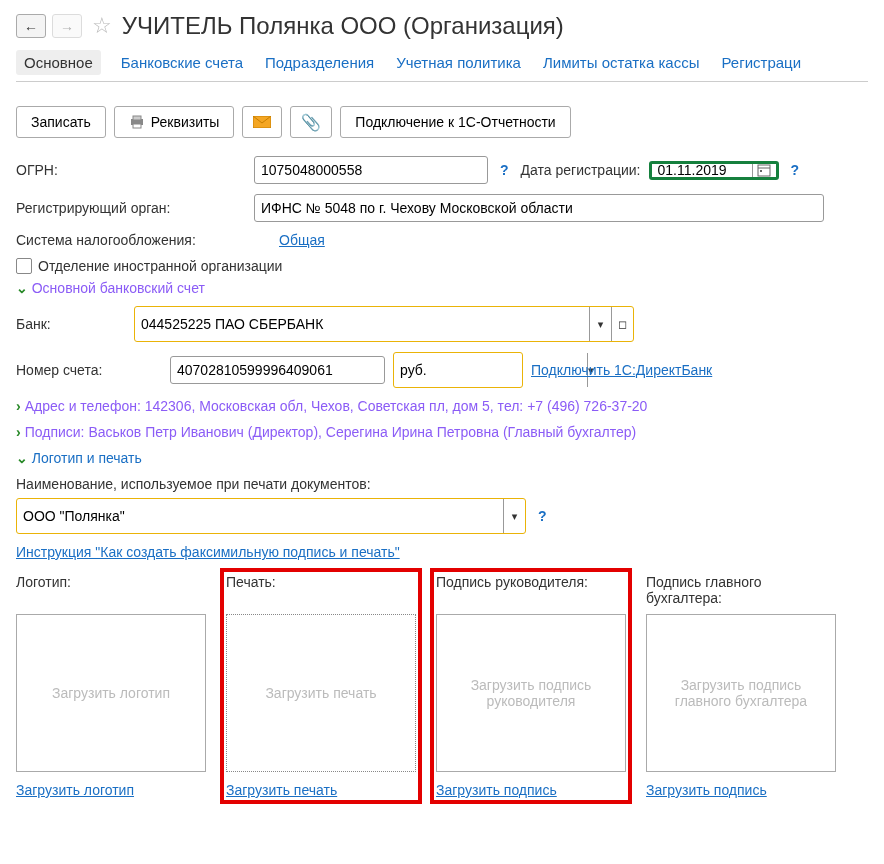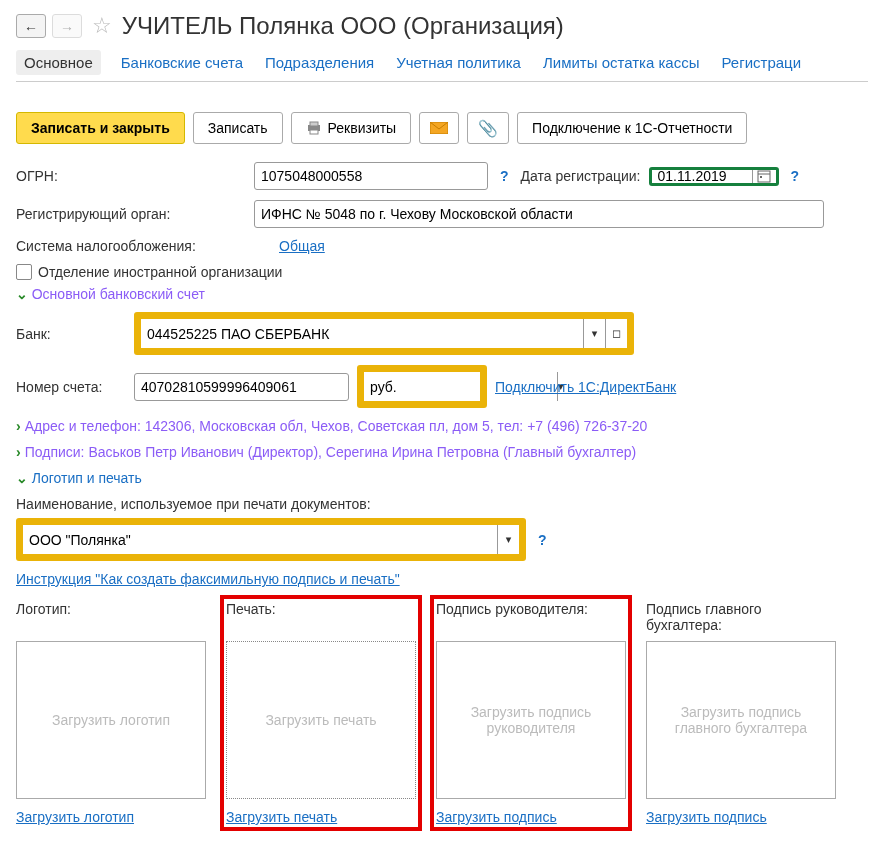--- a/index.html
+++ b/index.html
@@ -30,21 +30,21 @@
     cursor: pointer;
     font-weight: bold;
   }
   .nav-btn.disabled { opacity: 0.4; }
   .star-icon { font-size: 22px; color: #b8b8b8; margin: 0 4px; }
   .title-text { font-size: 24px; font-weight: 400; color: #333; }
   .tabs-row {
     display: flex;
     gap: 18px;
     border-bottom: 1px solid #ccc;
-    margin-bottom: 30px;
+    margin-bottom: 24px;
     padding-bottom: 6px;
   }
   .tab {
     color: #1a6fc4;
     font-size: 15px;
     cursor: pointer;
     padding: 4px 2px;
   }
   .tab.active {
     background: #eee;
@@ -129,23 +129,23 @@
     align-items: center;
     gap: 4px;
     cursor: pointer;
     margin-bottom: 10px;
   }
   .expander .chev { color: #2a8a2a; font-size: 14px; font-weight: bold; }
   .expander.green .label { color: #8b5cf6; }
   .expander.blue-green .label { color: #1a6fc4; }
   .combo {
     display: flex;
-    border: 7px solid #eab308;
-    border-radius: 3px;
-    height: 43px;
+    border: 1px solid #eab308;
+    border-radius: 3px;
+    height: 36px;
   }
   .combo input {
     border: none;
     flex: 1;
     padding: 0 6px;
     font-size: 14px;
     background: transparent;
   }
   .combo .combo-btn {
     width: 22px;
@@ -219,21 +219,20 @@
 <div class="tabs-row">
   <span class="tab active">Основное</span>
   <span class="tab">Банковские счета</span>
   <span class="tab">Подразделения</span>
   <span class="tab">Учетная политика</span>
   <span class="tab">Лимиты остатка кассы</span>
   <span class="tab">Регистраци</span>
 </div>
 
 <div class="toolbar">
-  <button class="btn primary">Записать и закрыть</button>
   <button class="btn">Записать</button>
   <button class="btn">
     <span>
       <svg width="16" height="14" viewBox="0 0 16 14">
           <rect x="2" y="4" width="12" height="6" fill="#888"></rect>
           <rect x="4" y="1" width="8" height="4" fill="#ccc" stroke="#888"></rect>
           <rect x="4" y="9" width="8" height="4" fill="#fff" stroke="#888"></rect>
         </svg>
     </span>
     <span>Реквизиты</span>
@@ -294,21 +293,21 @@
   <span class="form-label" style="width:110px">Банк:</span>
   <div class="combo" style="width:500px">
     <input value="044525225 ПАО СБЕРБАНК" style="">
     <div class="combo-btn">▾</div>
     <div class="combo-btn">◻</div>
   </div>
 </div>
 
 <div class="form-row">
   <span class="form-label" style="width:110px">Номер счета:</span>
-  <input class="text-input" style="width: 215px;" value="40702810599996409061">
+  <input class="text-input" style="width: 215px; margin-left: 36px;" value="40702810599996409061">
   <div class="combo" style="width:130px">
     <input value="руб." style="">
     <div class="combo-btn">▾</div>
   </div>
   <span class="link">Подключить 1С:ДиректБанк</span>
 </div>
 
 <div class="expander green">
   <span class="chev">›</span>
   <span class="label">Адрес и телефон: 142306, Московская обл, Чехов, Советская пл, дом 5, тел: +7 (496) 726-37-20</span>

